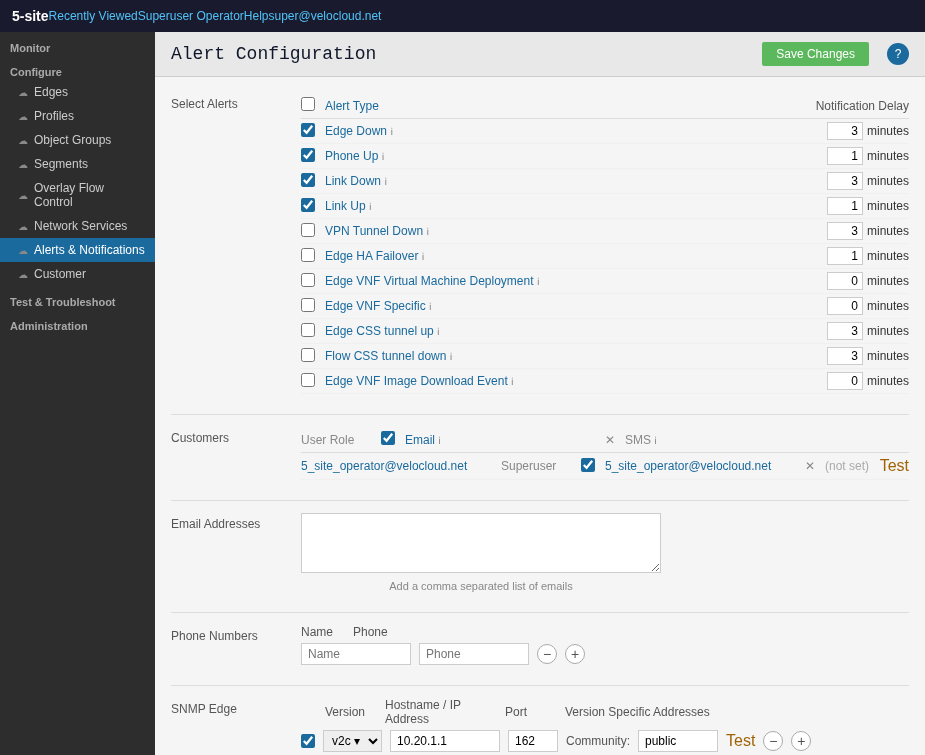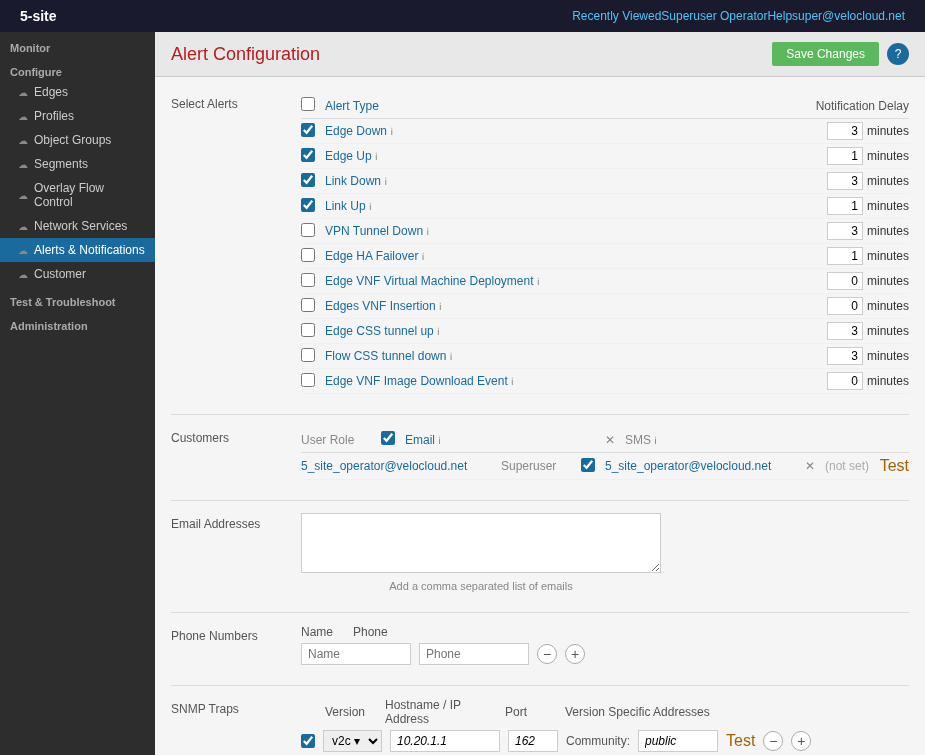--- a/index.html
+++ b/index.html
@@ -4,22 +4,21 @@
   <style>
     * { box-sizing: border-box; margin: 0; padding: 0; }
     body { font-family: Arial, sans-serif; font-size: 12px; background: #f0f0f0; color: #333; }
 
     
     .topbar {
       background: #1a1a2e;
       color: #fff;
       display: flex;
       align-items: center;
-      justify-content: space-between;
-      padding: 0 20px;
+      padding: 0 12px;
       height: 32px;
     }
     .topbar-brand { font-size: 14px; font-weight: bold; color: #fff; }
     .topbar-nav { display: flex; font-size: 12px; }
     .topbar-nav span { color: #4fc3f7; cursor: pointer; }
     .topbar-nav span:last-child { color: #4fc3f7; }
 
     
     .layout { display: flex; height: calc(755px - 32px); }
 
@@ -57,21 +56,21 @@
       overflow-y: auto;
     }
     .main-header {
       background: #e8e8e8;
       padding: 10px 16px;
       display: flex;
       align-items: center;
       justify-content: space-between;
       border-bottom: 1px solid #ccc;
     }
-    .main-header-title { font-size: 18px; color: #b91c1c; font-weight: normal; }
+    .main-header-title { font-size: 18px; color: #0f172a; font-weight: normal; font-family: Liberation Mono, monospace; }
     .btn-save {
       background: #5cb85c;
       color: #fff;
       border: none;
       padding: 5px 14px;
       font-size: 12px;
       cursor: pointer;
       border-radius: 2px;
     }
     .help-btn {
@@ -169,21 +168,21 @@
       cursor: pointer;
       font-size: 14px;
       display: flex; align-items: center; justify-content: center;
       color: #555;
     }
 
     
     .snmp-section { flex: 1; }
     .snmp-header { display: flex; align-items: center; font-size: 12px; color: #555; margin-bottom: 4px; }
     .snmp-row { display: flex; align-items: center; gap: 8px; }
-    .snmp-input { border: 1px solid #ccc; padding: 3px 6px; font-size: 12px; font-style: italic; }
+    .snmp-input { border: 1px solid #ccc; padding: 3px 6px; font-size: 12px; }
     .version-select { border: 1px solid #ccc; padding: 2px 4px; font-size: 12px; }
     .community-label { color: #555; font-size: 12px; }
     .col-version { width: 60px; }
     .col-host { width: 120px; }
     .col-port { width: 60px; }
     .col-vsa { flex: 1; }
 
     hr.divider { border: none; border-top: 1px solid #ddd; margin: 12px 0; }
 
     .checkbox-custom { width: 14px; height: 14px; accent-color: #1a6a9e; }
@@ -242,21 +241,21 @@
       <span>Customer</span>
     </div>
 
     <div class="sidebar-section">Test &amp; Troubleshoot</div>
     <div class="sidebar-section">Administration</div>
   </div>
 
   <div class="main">
     <div class="main-header">
       <h2 class="main-header-title">Alert Configuration</h2>
-      <div style="display:flex;align-items:center;gap:2px;">
+      <div style="display:flex;align-items:center;gap:12px;">
         <button class="btn-save">Save Changes</button>
         <button class="help-btn">?</button>
       </div>
     </div>
 
     <div class="main-body">
 
       <div class="form-section">
         <div class="section-label">Select Alerts</div>
         <div class="alert-table">
@@ -271,21 +270,21 @@
           <div class="alert-row">
             <div class="col-check"><input type="checkbox" class="checkbox-custom" checked="" style=""></div>
             <div class="col-name"><span>Edge Down</span> <span class="info-icon">ℹ</span></div>
             <div class="col-delay">
                 <input type="text" class="delay-input" value="3" style=""> 
                 <span>minutes</span>
               </div>
           </div>
           <div class="alert-row">
             <div class="col-check"><input type="checkbox" class="checkbox-custom" checked="" style=""></div>
-            <div class="col-name"><span>Edge Up</span> <span class="info-icon">ℹ</span></div>
+            <div class="col-name"><span>Phone Up</span> <span class="info-icon">ℹ</span></div>
             <div class="col-delay">
                 <input type="text" class="delay-input" value="1" style=""> 
                 <span>minutes</span>
               </div>
           </div>
           <div class="alert-row">
             <div class="col-check"><input type="checkbox" class="checkbox-custom" checked="" style=""></div>
             <div class="col-name"><span>Link Down</span> <span class="info-icon">ℹ</span></div>
             <div class="col-delay">
                 <input type="text" class="delay-input" value="3" style=""> 
@@ -319,21 +318,21 @@
           <div class="alert-row">
             <div class="col-check"><input type="checkbox" class="checkbox-custom" style=""></div>
             <div class="col-name"><span>Edge VNF Virtual Machine Deployment</span> <span class="info-icon">ℹ</span></div>
             <div class="col-delay">
                 <input type="text" class="delay-input" value="0" style=""> 
                 <span>minutes</span>
               </div>
           </div>
           <div class="alert-row">
             <div class="col-check"><input type="checkbox" class="checkbox-custom" style=""></div>
-            <div class="col-name"><span>Edges VNF Insertion</span> <span class="info-icon">ℹ</span></div>
+            <div class="col-name"><span>Edge VNF Specific</span> <span class="info-icon">ℹ</span></div>
             <div class="col-delay">
                 <input type="text" class="delay-input" value="0" style=""> 
                 <span>minutes</span>
               </div>
           </div>
           <div class="alert-row">
             <div class="col-check"><input type="checkbox" class="checkbox-custom" style=""></div>
             <div class="col-name"><span>Edge CSS tunnel up</span> <span class="info-icon">ℹ</span></div>
             <div class="col-delay">
                 <input type="text" class="delay-input" value="3" style=""> 
@@ -407,21 +406,21 @@
             <input type="text" class="phone-input" placeholder="Phone" style="">
             <button class="icon-btn">−</button>
             <button class="icon-btn">+</button>
           </div>
         </div>
       </div>
 
       <hr class="divider">
 
       <div class="form-section">
-        <div class="section-label">SNMP Traps</div>
+        <div class="section-label">SNMP Edge</div>
         <div class="snmp-section">
           <div class="snmp-header">
             <div style="width:24px;"></div>
             <div class="col-version">Version</div>
             <div class="col-host">Hostname / IP Address</div>
             <div class="col-port">Port</div>
             <div class="col-vsa">Version Specific Addresses</div>
           </div>
           <div class="snmp-row">
             <input type="checkbox" class="checkbox-custom" checked="" style="">

